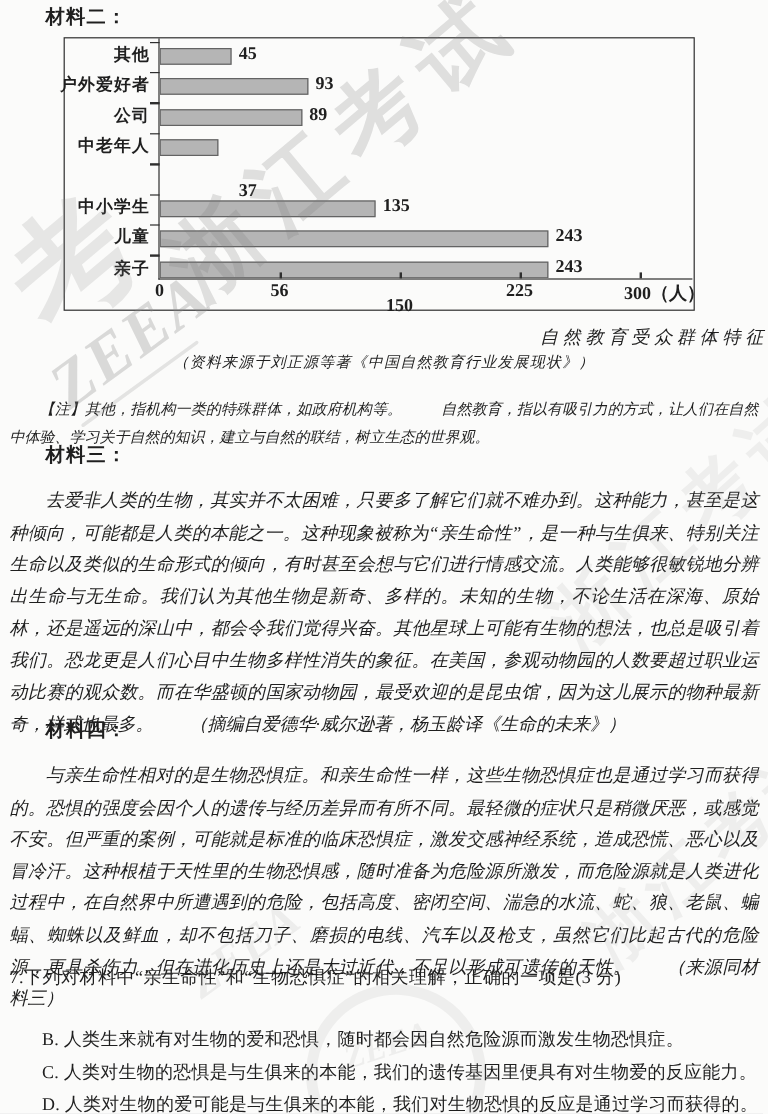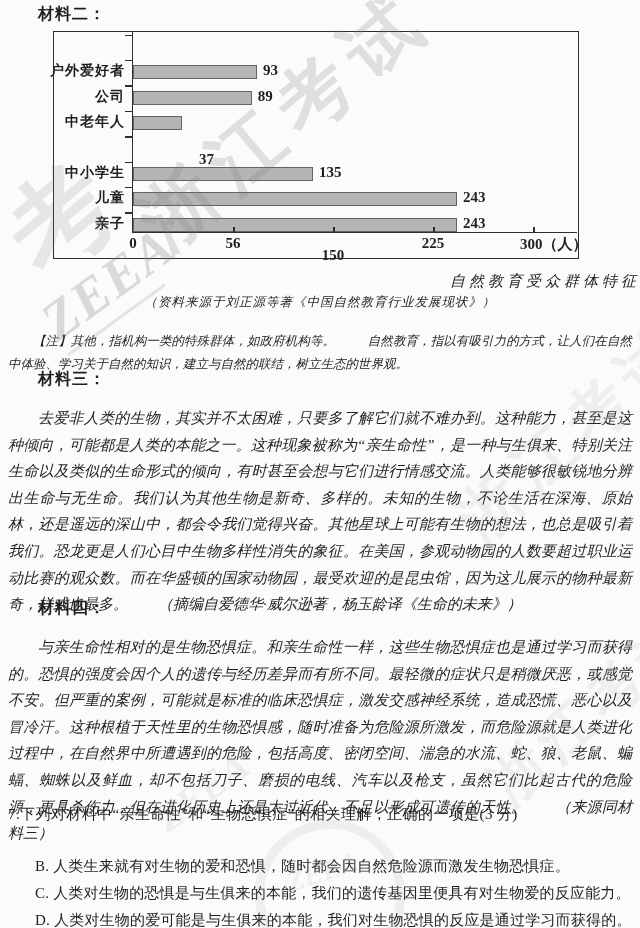--- a/index.html
+++ b/index.html
@@ -60,20 +60,25 @@
   <div class="wm" id="wm-zeea1"><span>ZEEA</span><span class="squig"></span></div>
   <div class="wm" id="wm-mid">浙江考试</div>
   <div class="wm" id="wm-low">浙江考试</div>
   <div class="wm" id="wm-zeea2">ZEEA</div>
   <div class="wm" id="wm-stamp">ZEEA</div>
 
   <div class="mat-head" id="m2-head">材料二：</div>
 
   <div class="chart-frame">
     <div class="chart-plot" id="chart-plot">
+        <div class="crow" style="top: 8px;">
+          <span class="clabel">其他</span>
+          <div class="cbar" style="width: 60px; background: rgb(181, 181, 181); border-color: rgb(99, 99, 99);"></div>
+          <span class="cval" style="left: 66px;">45</span>
+        </div>
         <div class="ytick" style="top: 2.5px;"></div>
         <div class="crow" style="top: 33.4px;">
           <span class="clabel">户外爱好者</span>
           <div class="cbar" style="width: 124px; background: rgb(181, 181, 181); border-color: rgb(99, 99, 99);"></div>
           <span class="cval" style="left: 130px;">93</span>
         </div>
         <div class="ytick" style="top: 27.9px;"></div>
         <div class="crow" style="top: 58.8px;">
           <span class="clabel">公司</span>
           <div class="cbar" style="width: 118.667px; background: rgb(181, 181, 181); border-color: rgb(99, 99, 99);"></div>

